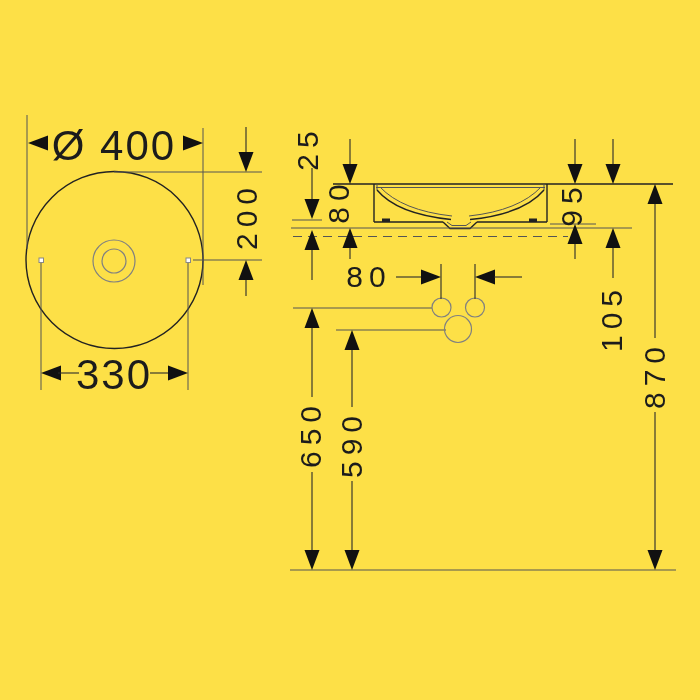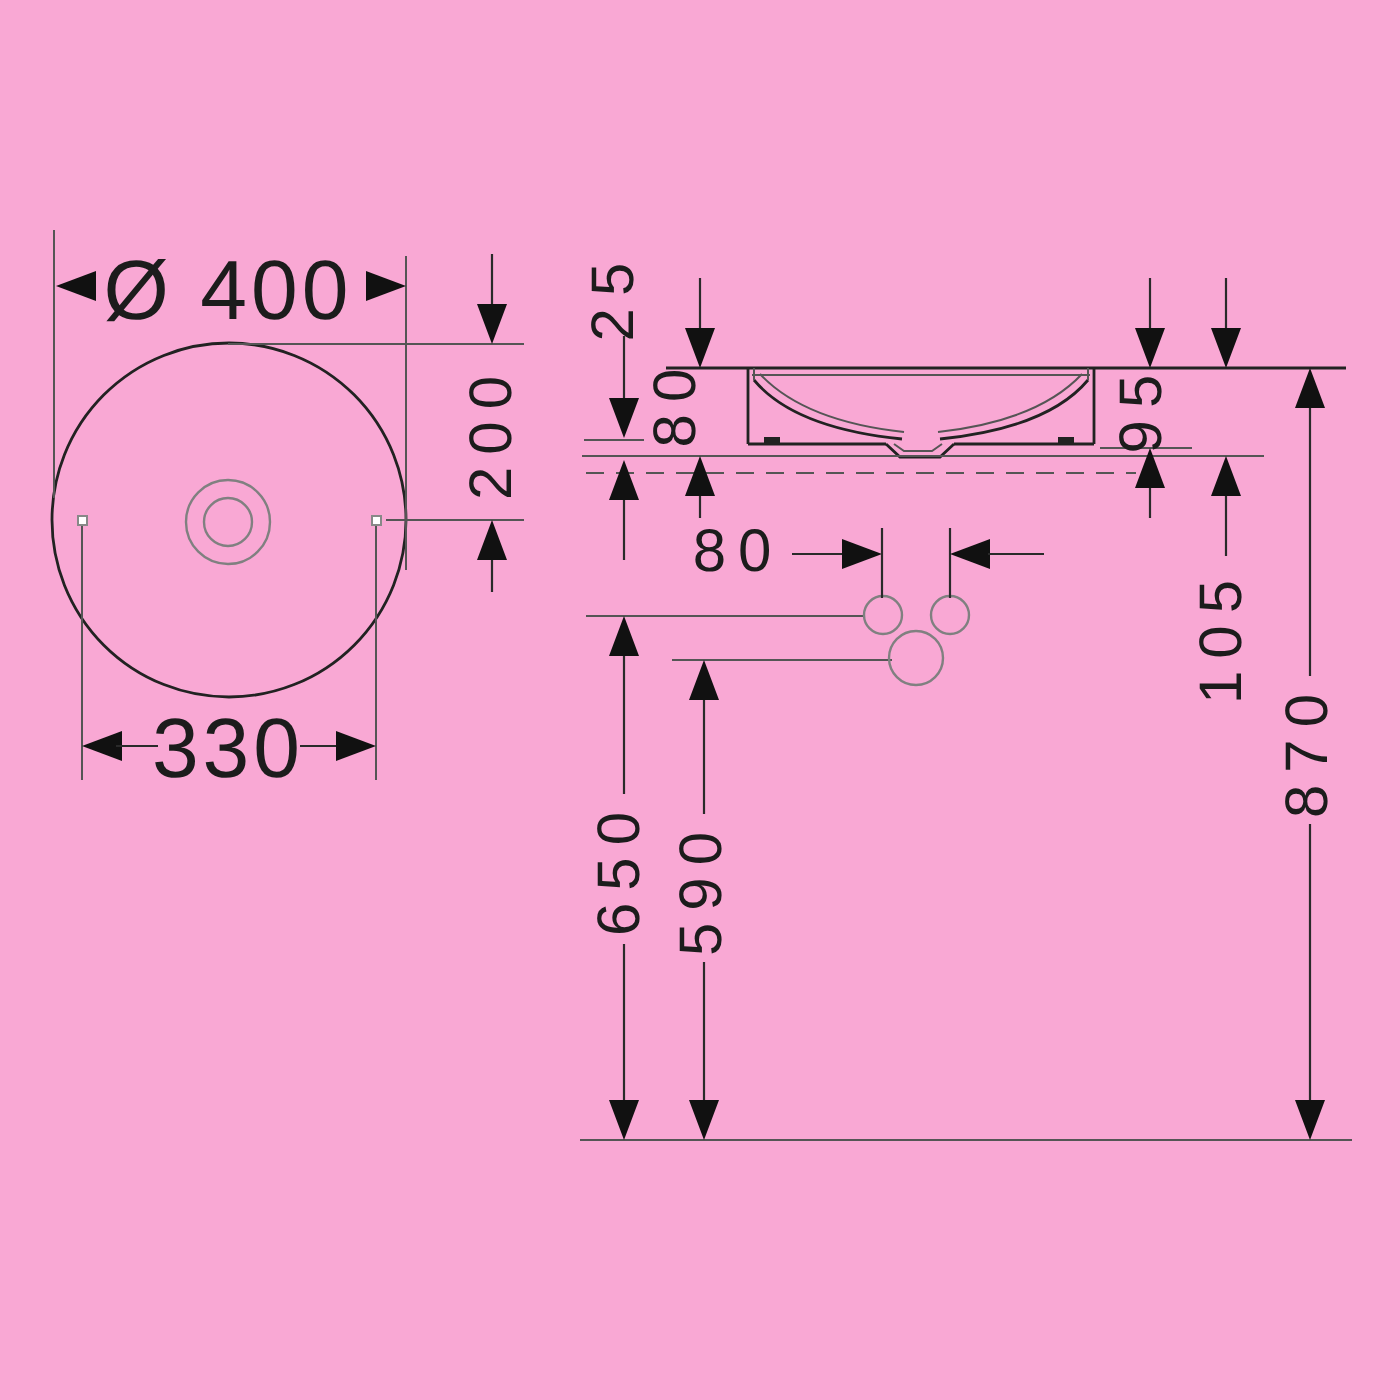--- a/index.html
+++ b/index.html
@@ -1,16 +1,16 @@
 <!DOCTYPE html>
 <html><head>
 <meta charset="utf-8">
 <style>
   html,body{margin:0;padding:0;background:#ffffff;}
-  .stage{width:700px;height:700px;position:relative;background:#f9a8d4;overflow:hidden;}
+  .stage{width:700px;height:700px;position:relative;background:#fde047;overflow:hidden;}
   svg{display:block;}
   text{font-family:"Liberation Sans","DejaVu Sans",sans-serif;fill:#1c1c1c;}
   .t-big{font-size:42px;letter-spacing:2px;}
   .t-small{font-size:30px;letter-spacing:6px;}
   .obj{stroke:#222222;stroke-width:1.4;fill:none;}
   .obj2{stroke:#555555;stroke-width:1;fill:none;}
   .thin{stroke:#555555;stroke-width:1;fill:none;}
   .dim{stroke:#2a2a2a;stroke-width:1.1;fill:none;}
   .lite{stroke:#808080;stroke-width:1.2;fill:none;}
   .arrow{fill:#111111;stroke:none;}

